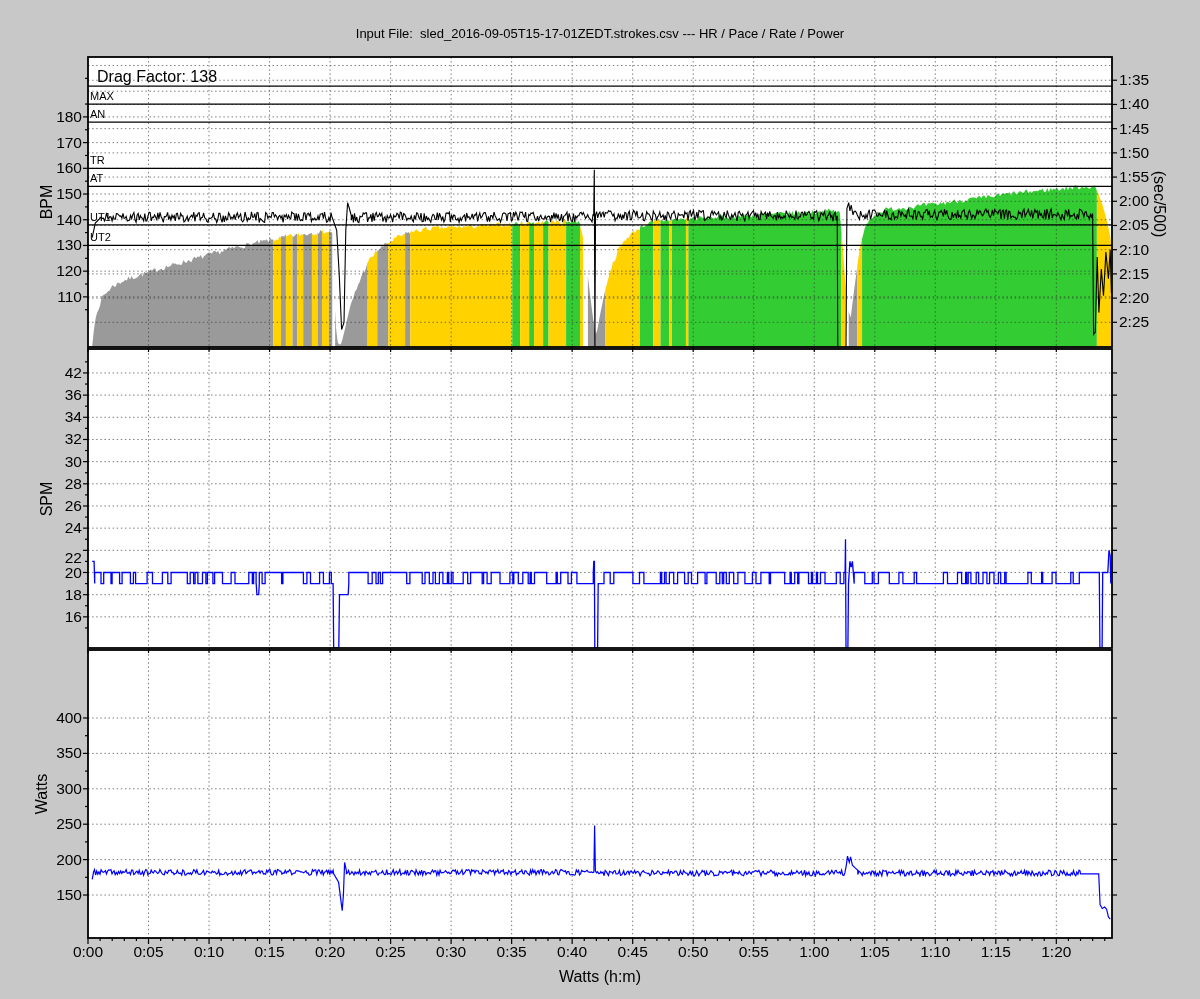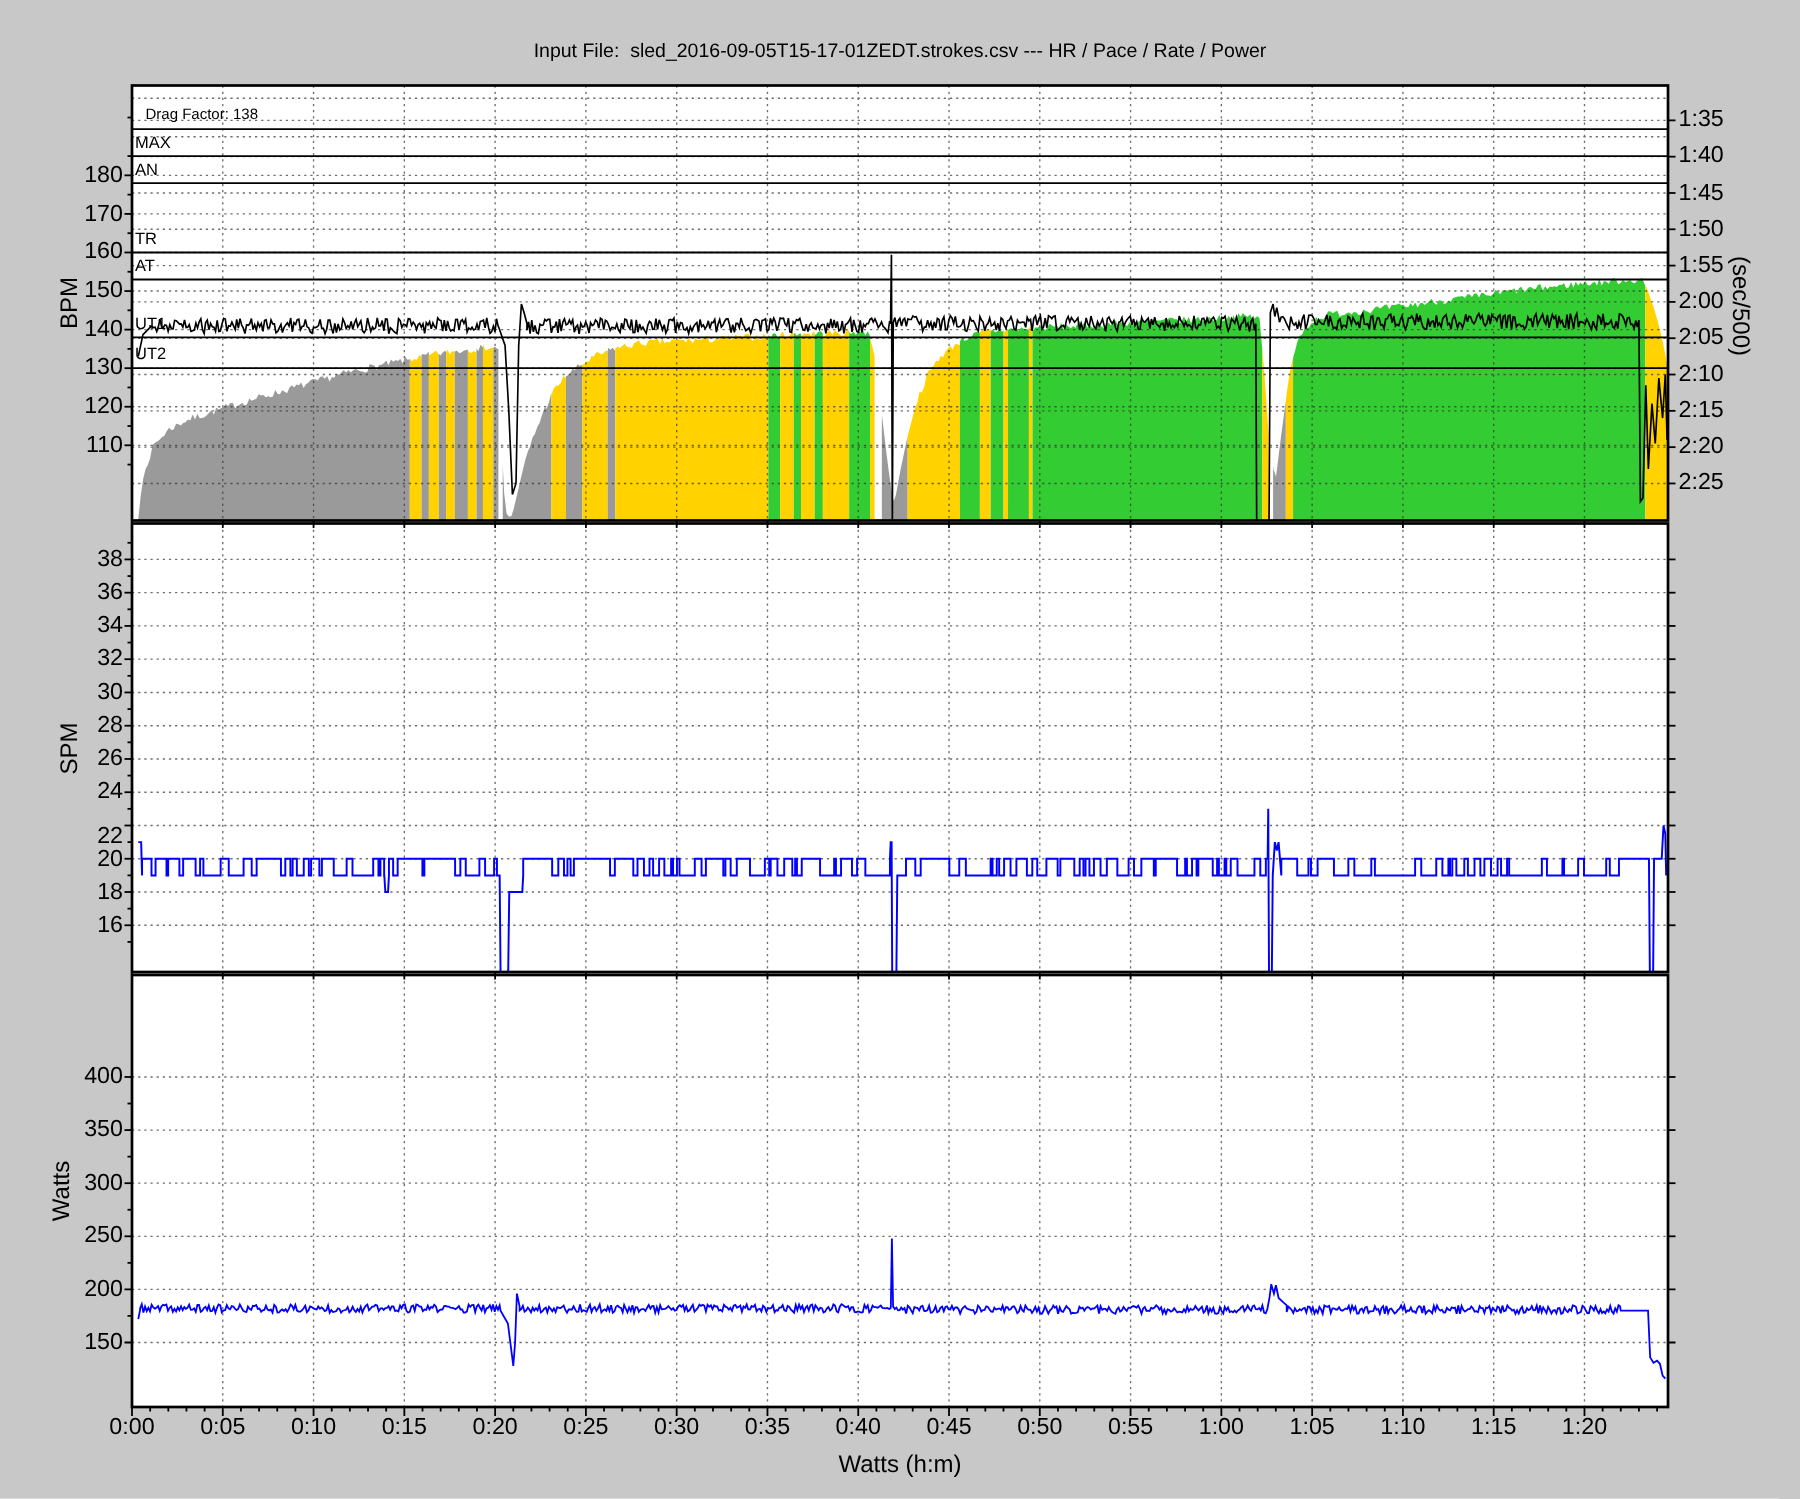--- a/index.html
+++ b/index.html
@@ -1,21 +1,21 @@
 <!DOCTYPE html>
 <html><head>
 <meta charset="utf-8">
 <style>
   html,body{margin:0;padding:0;}
   #fig{position:relative;width:1200px;height:999px;background:#c8c8c8;overflow:hidden;
        font-family:"Liberation Sans",sans-serif;}
   #plot-svg{position:absolute;left:0;top:0;}
   .lbl{position:absolute;color:#000;white-space:pre;line-height:1;}
   #title{top:27px;left:0;width:100%;text-align:center;font-size:13px;}
-  #drag{left:97px;top:77px;transform:translateY(-50%);font-size:10px;}
+  #drag{left:97px;top:77px;transform:translateY(-50%);font-size:16px;}
   #bpm-lab{left:47px;top:202px;transform:translate(-50%,-50%) rotate(-90deg);font-size:16px;}
   #spm-lab{left:47px;top:499px;transform:translate(-50%,-50%) rotate(-90deg);font-size:16px;}
   #watts-lab{left:42px;top:794px;transform:translate(-50%,-50%) rotate(-90deg);font-size:16px;}
   #sec500-lab{left:1159px;top:204px;transform:translate(-50%,-50%) rotate(90deg);font-size:16px;}
   #time-lab{top:977px;left:0;width:100%;text-align:center;font-size:16px;transform:translateY(-50%);}
   .tick{font-size:15.5px;}
   .zone{font-size:11px;}
 </style>
 </head>
 <body>
@@ -406,21 +406,21 @@
       <span class="lbl tick" style="left: 1119px; top: 104.446px; transform: translate(0px, -50%);">1:40</span>
       <span class="lbl tick" style="left: 1119px; top: 128.653px; transform: translate(0px, -50%);">1:45</span>
       <span class="lbl tick" style="left: 1119px; top: 152.86px; transform: translate(0px, -50%);">1:50</span>
       <span class="lbl tick" style="left: 1119px; top: 177.067px; transform: translate(0px, -50%);">1:55</span>
       <span class="lbl tick" style="left: 1119px; top: 201.274px; transform: translate(0px, -50%);">2:00</span>
       <span class="lbl tick" style="left: 1119px; top: 225.481px; transform: translate(0px, -50%);">2:05</span>
       <span class="lbl tick" style="left: 1119px; top: 249.688px; transform: translate(0px, -50%);">2:10</span>
       <span class="lbl tick" style="left: 1119px; top: 273.895px; transform: translate(0px, -50%);">2:15</span>
       <span class="lbl tick" style="left: 1119px; top: 298.102px; transform: translate(0px, -50%);">2:20</span>
       <span class="lbl tick" style="left: 1119px; top: 322.309px; transform: translate(0px, -50%);">2:25</span>
-      <span class="lbl tick" style="left: 82px; top: 372.947px; transform: translate(-100%, -50%);">38</span>
+      <span class="lbl tick" style="left: 82px; top: 372.947px; transform: translate(-100%, -50%);">42</span>
       <span class="lbl tick" style="left: 82px; top: 395.119px; transform: translate(-100%, -50%);">36</span>
       <span class="lbl tick" style="left: 82px; top: 417.292px; transform: translate(-100%, -50%);">34</span>
       <span class="lbl tick" style="left: 82px; top: 439.465px; transform: translate(-100%, -50%);">32</span>
       <span class="lbl tick" style="left: 82px; top: 461.638px; transform: translate(-100%, -50%);">30</span>
       <span class="lbl tick" style="left: 82px; top: 483.811px; transform: translate(-100%, -50%);">28</span>
       <span class="lbl tick" style="left: 82px; top: 505.983px; transform: translate(-100%, -50%);">26</span>
       <span class="lbl tick" style="left: 82px; top: 528.156px; transform: translate(-100%, -50%);">24</span>
       <span class="lbl tick" style="left: 82px; top: 558px; transform: translate(-100%, -50%);">22</span>
       <span class="lbl tick" style="left: 82px; top: 572.502px; transform: translate(-100%, -50%);">20</span>
       <span class="lbl tick" style="left: 82px; top: 594.674px; transform: translate(-100%, -50%);">18</span>

